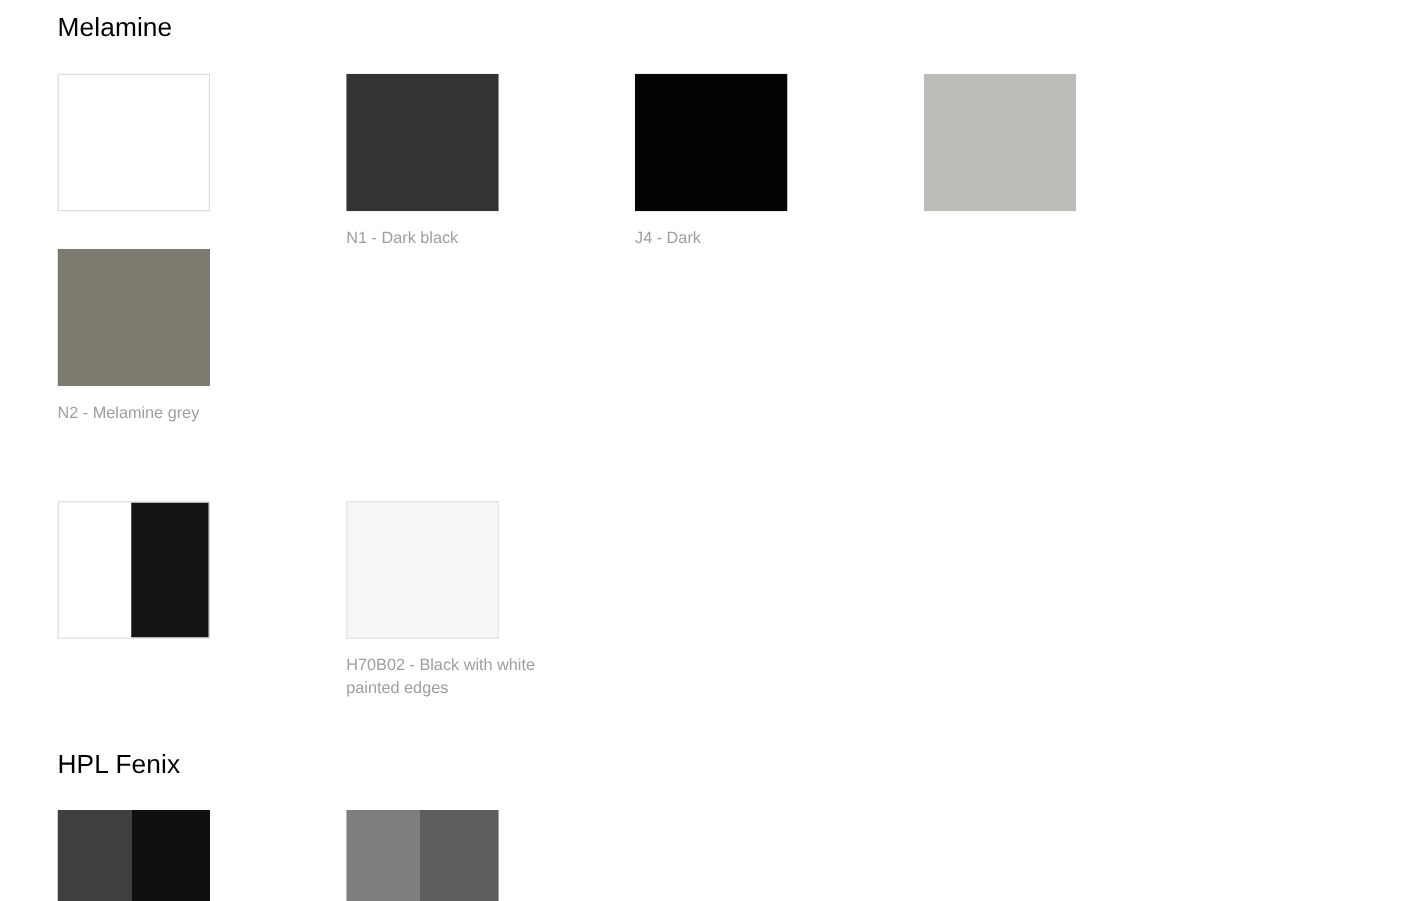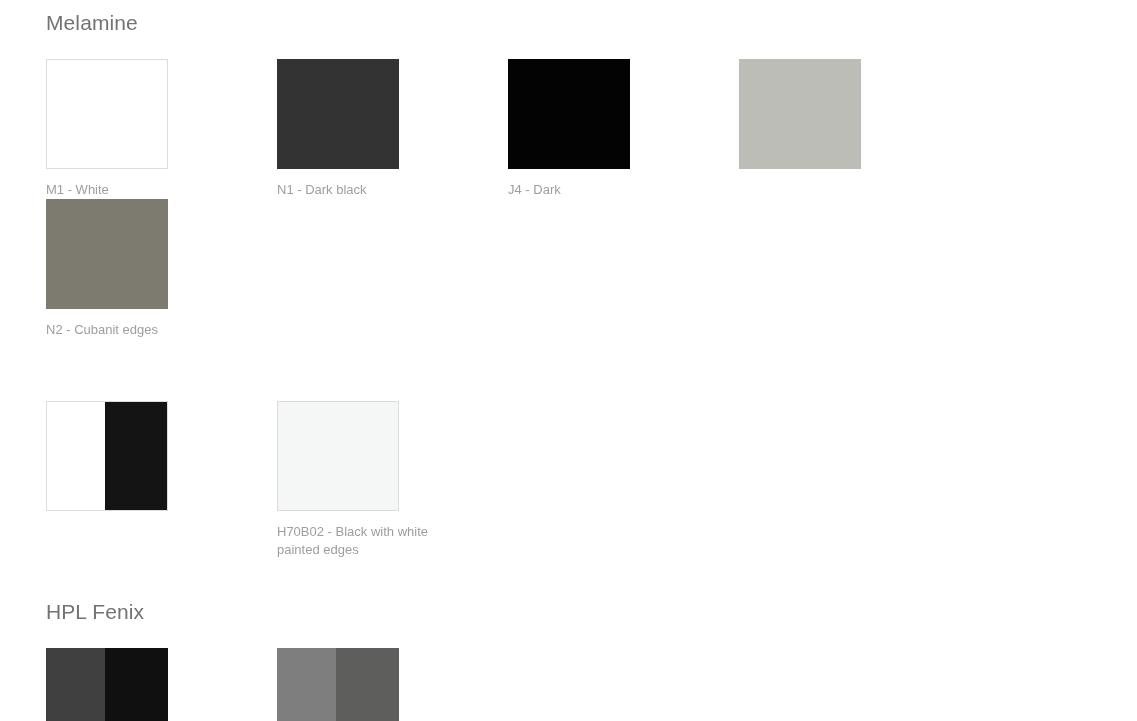--- a/index.html
+++ b/index.html
@@ -21,21 +21,21 @@
     box-sizing: border-box;
   }
 
   .section {
     margin: 0;
   }
 
   .section-title {
     font-size: 21px;
     font-weight: 300;
-    color: #737373;
+    color: #000000;
     letter-spacing: 0.1px;
     line-height: 26px;
     margin: 0;
     padding: 0;
   }
 
   
   .section-melamine   { padding-top: 10px; }
   .section-hpl        { padding-top: 39px; }
   .section-hplfenix   { padding-top: 40px; }
@@ -86,21 +86,20 @@
 <div class="gallery">
 
   <section class="section section-melamine">
     <h2 class="section-title">Melamine</h2>
     <div class="swatch-row">
 
       <div class="swatch-cell">
         <div class="swatch-chip bordered">
           <span class="chip-solid" style="background:#ffffff"></span>
         </div>
-        <div class="swatch-label">M1 - White</div>
       </div>
 
       <div class="swatch-cell">
         <div class="swatch-chip">
           <span class="chip-solid" style="background:#333333"></span>
         </div>
         <div class="swatch-label">N1 - Dark black</div>
       </div>
 
       <div class="swatch-cell">
@@ -113,21 +112,21 @@
       <div class="swatch-cell">
         <div class="swatch-chip">
           <span class="chip-solid" style="background:#bdbdb8"></span>
         </div>
       </div>
 
       <div class="swatch-cell">
         <div class="swatch-chip">
           <span class="chip-solid" style="background:#7d7a70"></span>
         </div>
-        <div class="swatch-label">N2 - Cubanit edges</div>
+        <div class="swatch-label">N2 - Melamine grey</div>
       </div>
 
     </div>
   </section>
 
   <section class="section section-hpl">
     <div class="swatch-row">
 
       <div class="swatch-cell">
         <div class="swatch-chip bordered">

